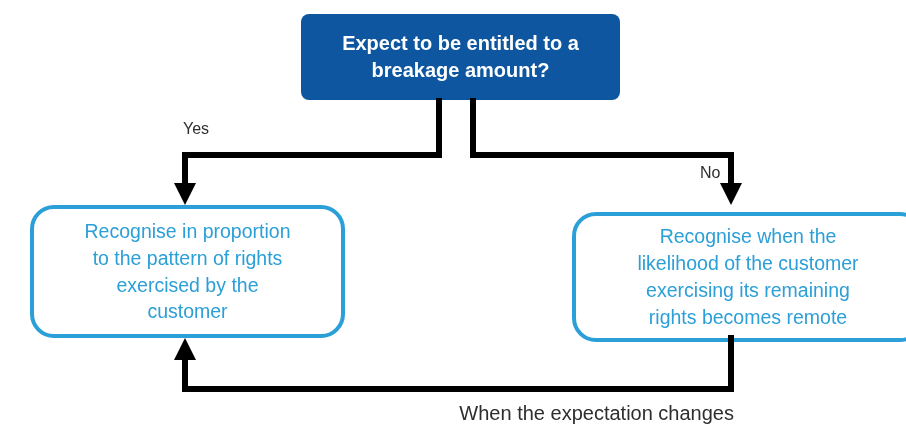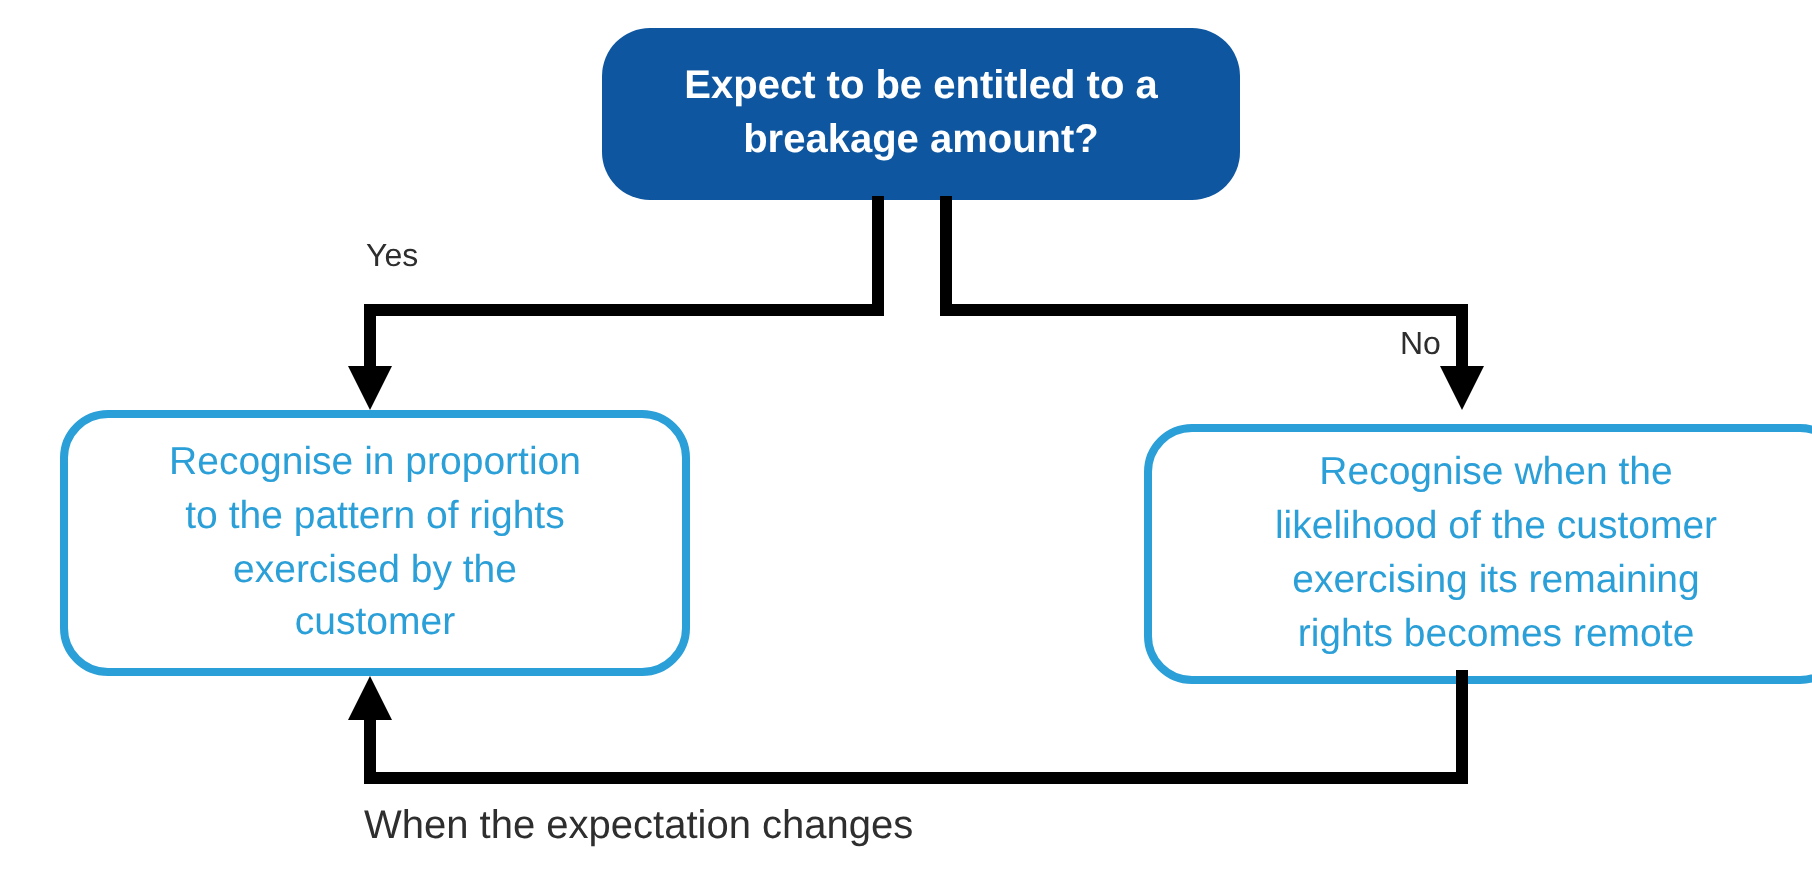--- a/index.html
+++ b/index.html
@@ -15,21 +15,21 @@
     font-family: "Liberation Sans", "DejaVu Sans", sans-serif;
     overflow: hidden;
   }
   .decision-box {
     position: absolute;
     left: 301px;
     top: 14px;
     width: 319px;
     height: 86px;
     background: var(--decision-bg, #0E57A0);
-    border-radius: 24px;
+    border-radius: 8px;
     display: flex;
     align-items: center;
     justify-content: center;
     text-align: center;
     color: #ffffff;
     font-size: 20px;
     font-weight: bold;
     line-height: 1.35;
     white-space: pre-line;
     box-sizing: border-box;
@@ -67,21 +67,21 @@
   .branch-label {
     position: absolute;
     font-size: 16px;
     color: var(--label-text, #2E2E2E);
   }
   .feedback-label {
     position: absolute;
     left: 182px;
     top: 402px;
     width: 552px;
-    text-align: left;
+    text-align: right;
     font-size: 20px;
     color: var(--label-text, #2E2E2E);
   }
 </style>
 </head>
 <body>
 
 <div class="canvas">
 
   <div class="decision-box">Expect to be entitled to a

